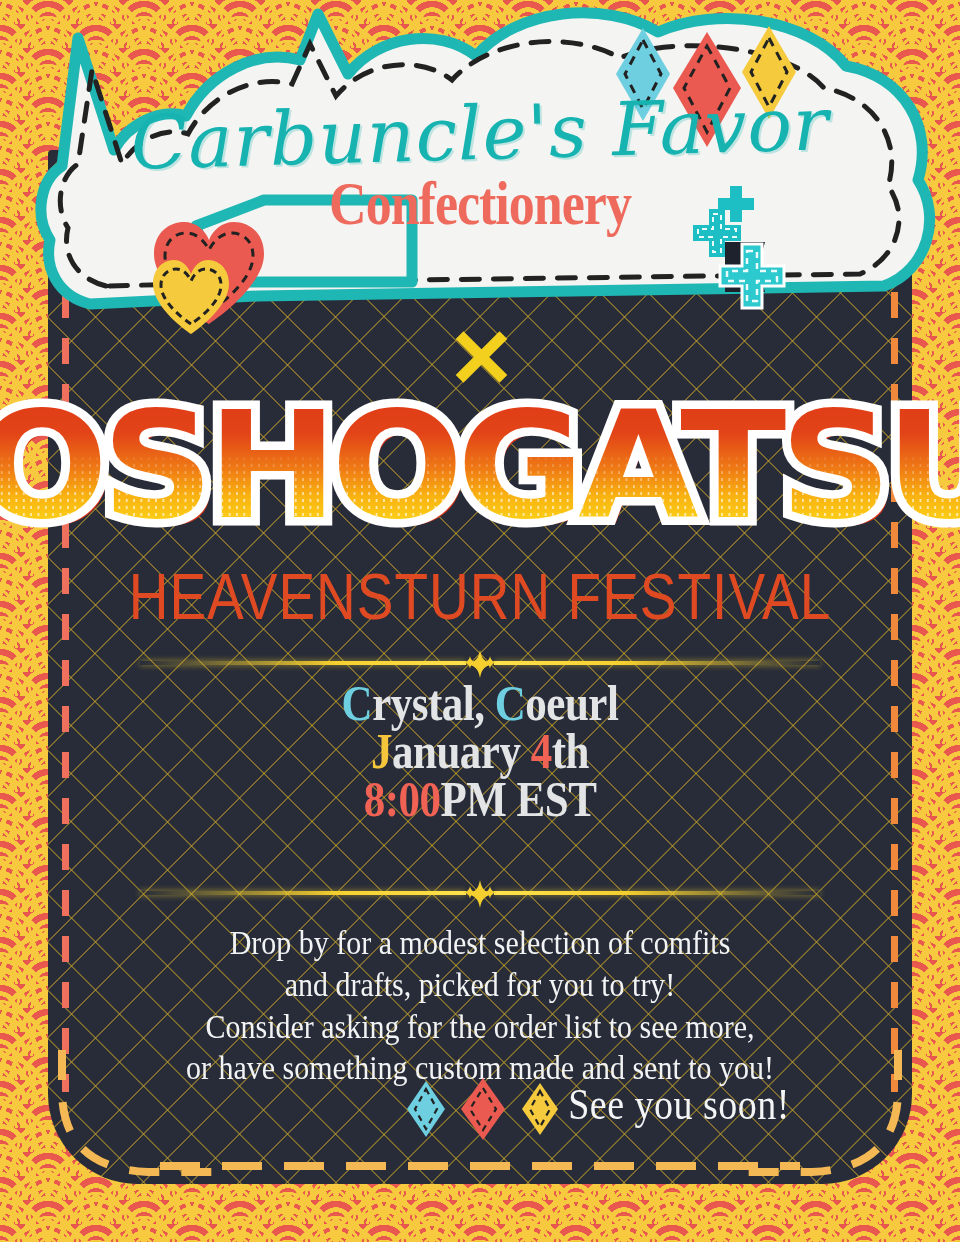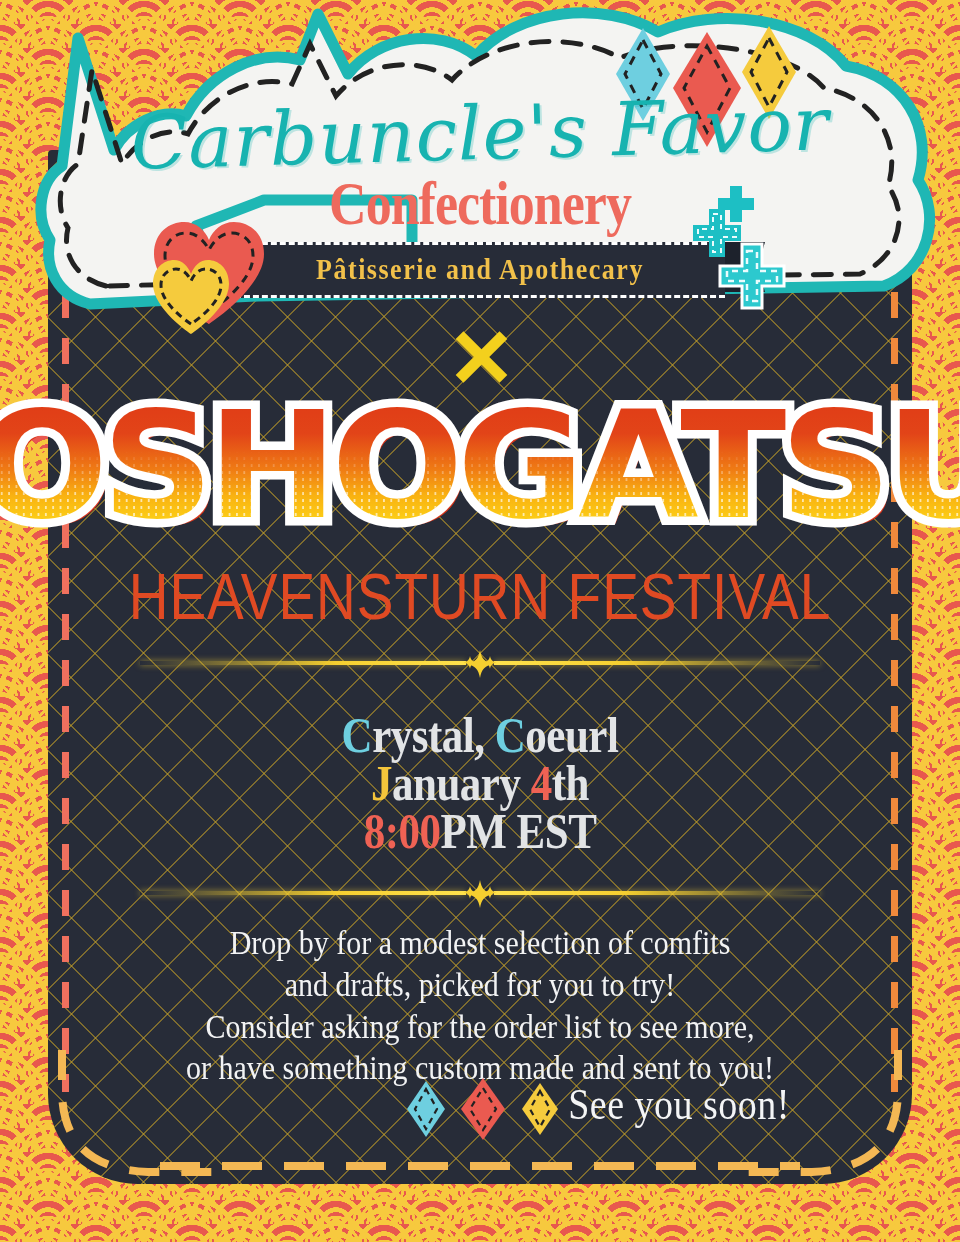--- a/index.html
+++ b/index.html
@@ -153,21 +153,21 @@
     background:linear-gradient(to right,rgba(240,200,50,0),#f5cf30 60%,#ffe24d);
     box-shadow:0 0 6px rgba(245,207,48,.6);}
   .divider .line-r{right:0;left:52%;
     background:linear-gradient(to left,rgba(240,200,50,0),#f5cf30 60%,#ffe24d);
     box-shadow:0 0 6px rgba(245,207,48,.6);}
   .divider .spark{position:absolute;left:50%;top:2px;transform:translateX(-50%);}
 
   
   .info{
     position:absolute;left:48px;right:48px;top:680px;
-    display:flex;justify-content:space-around;align-items:flex-end;margin-top:32px;
+    display:flex;justify-content:space-around;align-items:flex-end;
   }
   .col{text-align:center;}
   .col .ln{
     font-family:"Liberation Serif", serif;
     font-weight:bold;
     color:#e2e4e6;
     line-height:1.12;
     transform:scaleY(1.16);
     white-space:nowrap;
     letter-spacing:-0.5px;
@@ -267,23 +267,20 @@
   <svg class="diamond" style="left:738px;top:24px;" width="62" height="98">
     <polygon points="31,2 58,48 31,95 4,48" fill="#f5cb3d"></polygon>
     <polygon points="31,14 49,48 31,83 13,48" fill="none" stroke="#222" stroke-width="3" stroke-dasharray="9 7"></polygon>
   </svg>
 
   <div class="brand-script">Carbuncle's Favor</div>
   <div class="brand-sub">Confectionery</div>
 
   <div class="ribbon-tail-l"></div>
   <div class="ribbon-tail-r"></div>
-  <div class="ribbon">
-    <span>Pâtisserie and Apothecary</span>
-  </div>
 
   <svg class="heart" style="left:148px;top:216px;" width="122" height="112">
     <path d="M61,108 C61,108 6,72 6,38 C6,16 22,6 36,6 C48,6 57,14 61,24 C65,14 74,6 86,6 C100,6 116,16 116,38 C116,72 61,108 61,108 Z" fill="#ea5a50"></path>
     <path d="M61,96 C61,96 17,68 17,40 C17,24 28,17 38,17 C48,17 56,24 61,34 C66,24 74,17 84,17 C94,17 105,24 105,40 C105,68 61,96 61,96 Z" fill="none" stroke="#222" stroke-width="3" stroke-dasharray="8 6"></path>
   </svg>
   <svg class="heart" style="left:148px;top:256px;" width="86" height="82">
     <path d="M43,78 C43,78 5,53 5,28 C5,12 16,4 26,4 C34,4 40,10 43,18 C46,10 52,4 60,4 C70,4 81,12 81,28 C81,53 43,78 43,78 Z" fill="#f5cb3d"></path>
     <path d="M43,68 C43,68 13,49 13,29 C13,18 21,13 28,13 C35,13 40,18 43,25 C46,18 51,13 58,13 C65,13 73,18 73,29 C73,49 43,68 43,68 Z" fill="none" stroke="#222" stroke-width="3" stroke-dasharray="7 5"></path>
   </svg>
 

